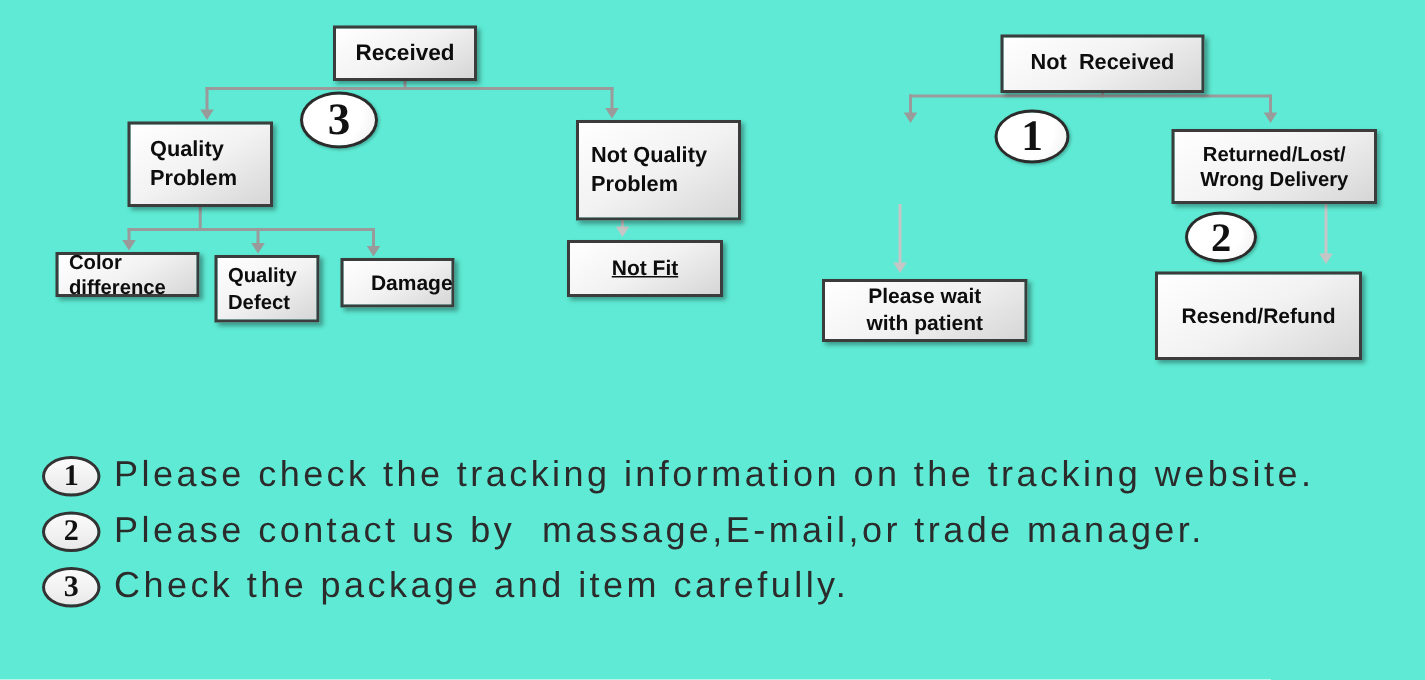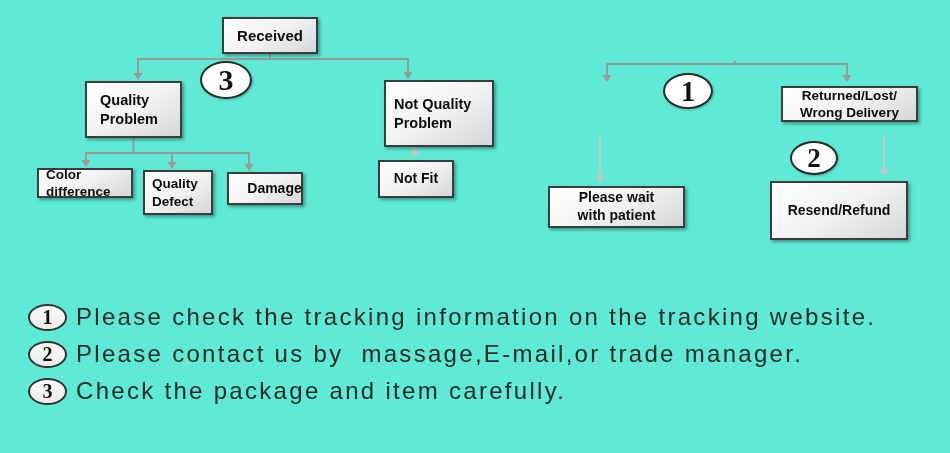--- a/index.html
+++ b/index.html
@@ -24,24 +24,24 @@
     white-space:pre-wrap;
   }
   .node.left{justify-content:flex-start;text-align:left;}
 
   .n-received{left:222px;top:17px;width:96px;height:37px;font-size:15px;}
   .n-quality-problem{left:85px;top:81px;width:97px;height:57px;font-size:14.5px;padding-left:13px;}
   .n-not-quality-problem{left:360px;top:80px;width:110px;height:67px;font-size:14.5px;padding-left:8px;margin-left:24px;}
   .n-color-difference{left:37px;top:168px;width:96px;height:30px;font-size:13.5px;padding-left:7px;}
   .n-quality-defect{left:143px;top:170px;width:70px;height:45px;font-size:13.5px;padding-left:7px;}
   .n-damage{left:227px;top:172px;width:76px;height:33px;font-size:14px;padding-left:19px;}
-  .n-not-fit{left:378px;top:160px;width:76px;height:38px;font-size:14px;}
+  .n-not-fit{left:378px;top:160px;width:104px;height:38px;font-size:14px;text-decoration:underline;}
   .n-not-received{left:667px;top:23px;width:136px;height:39px;font-size:14.5px;}
   .n-on-the-way{left:547px;top:89px;width:107px;height:48px;font-size:15px;}
-  .n-returned-lost{left:781px;top:86px;width:137px;height:36px;font-size:13.5px;}
+  .n-returned-lost{left:781px;top:86px;width:137px;height:50px;font-size:13.5px;}
   .n-please-wait{left:548px;top:186px;width:137px;height:42px;font-size:14px;}
   .n-resend-refund{left:770px;top:181px;width:138px;height:59px;font-size:14px;}
 
   .badge{
     position:absolute;box-sizing:border-box;border:2px solid #2b2b2b;border-radius:50%;
     background:radial-gradient(circle at 40% 35%,#ffffff 55%,#ececec 100%);
     display:flex;align-items:center;justify-content:center;
     font-family:"Liberation Serif",serif;font-weight:bold;color:#111;
     box-shadow:1px 1px 2px rgba(0,0,0,0.25);
   }
@@ -109,20 +109,21 @@
 Problem</div>
   <div class="node left n-not-quality-problem">Not Quality
 Problem</div>
   <div class="node left n-color-difference">Color
 difference</div>
   <div class="node left n-quality-defect">Quality
 Defect</div>
   <div class="node n-damage">Damage</div>
   <div class="node n-not-fit">Not Fit</div>
 
+  <div class="node n-not-received">Not  Received</div>
   <div class="badge b-1">1</div>
   <div class="node n-returned-lost">Returned/Lost/
 Wrong Delivery</div>
   <div class="badge b-2">2</div>
   <div class="node n-please-wait">Please wait
 with patient</div>
   <div class="node n-resend-refund">Resend/Refund</div>
 
   <div class="note note-1">
     <span class="note-circle">1</span>

